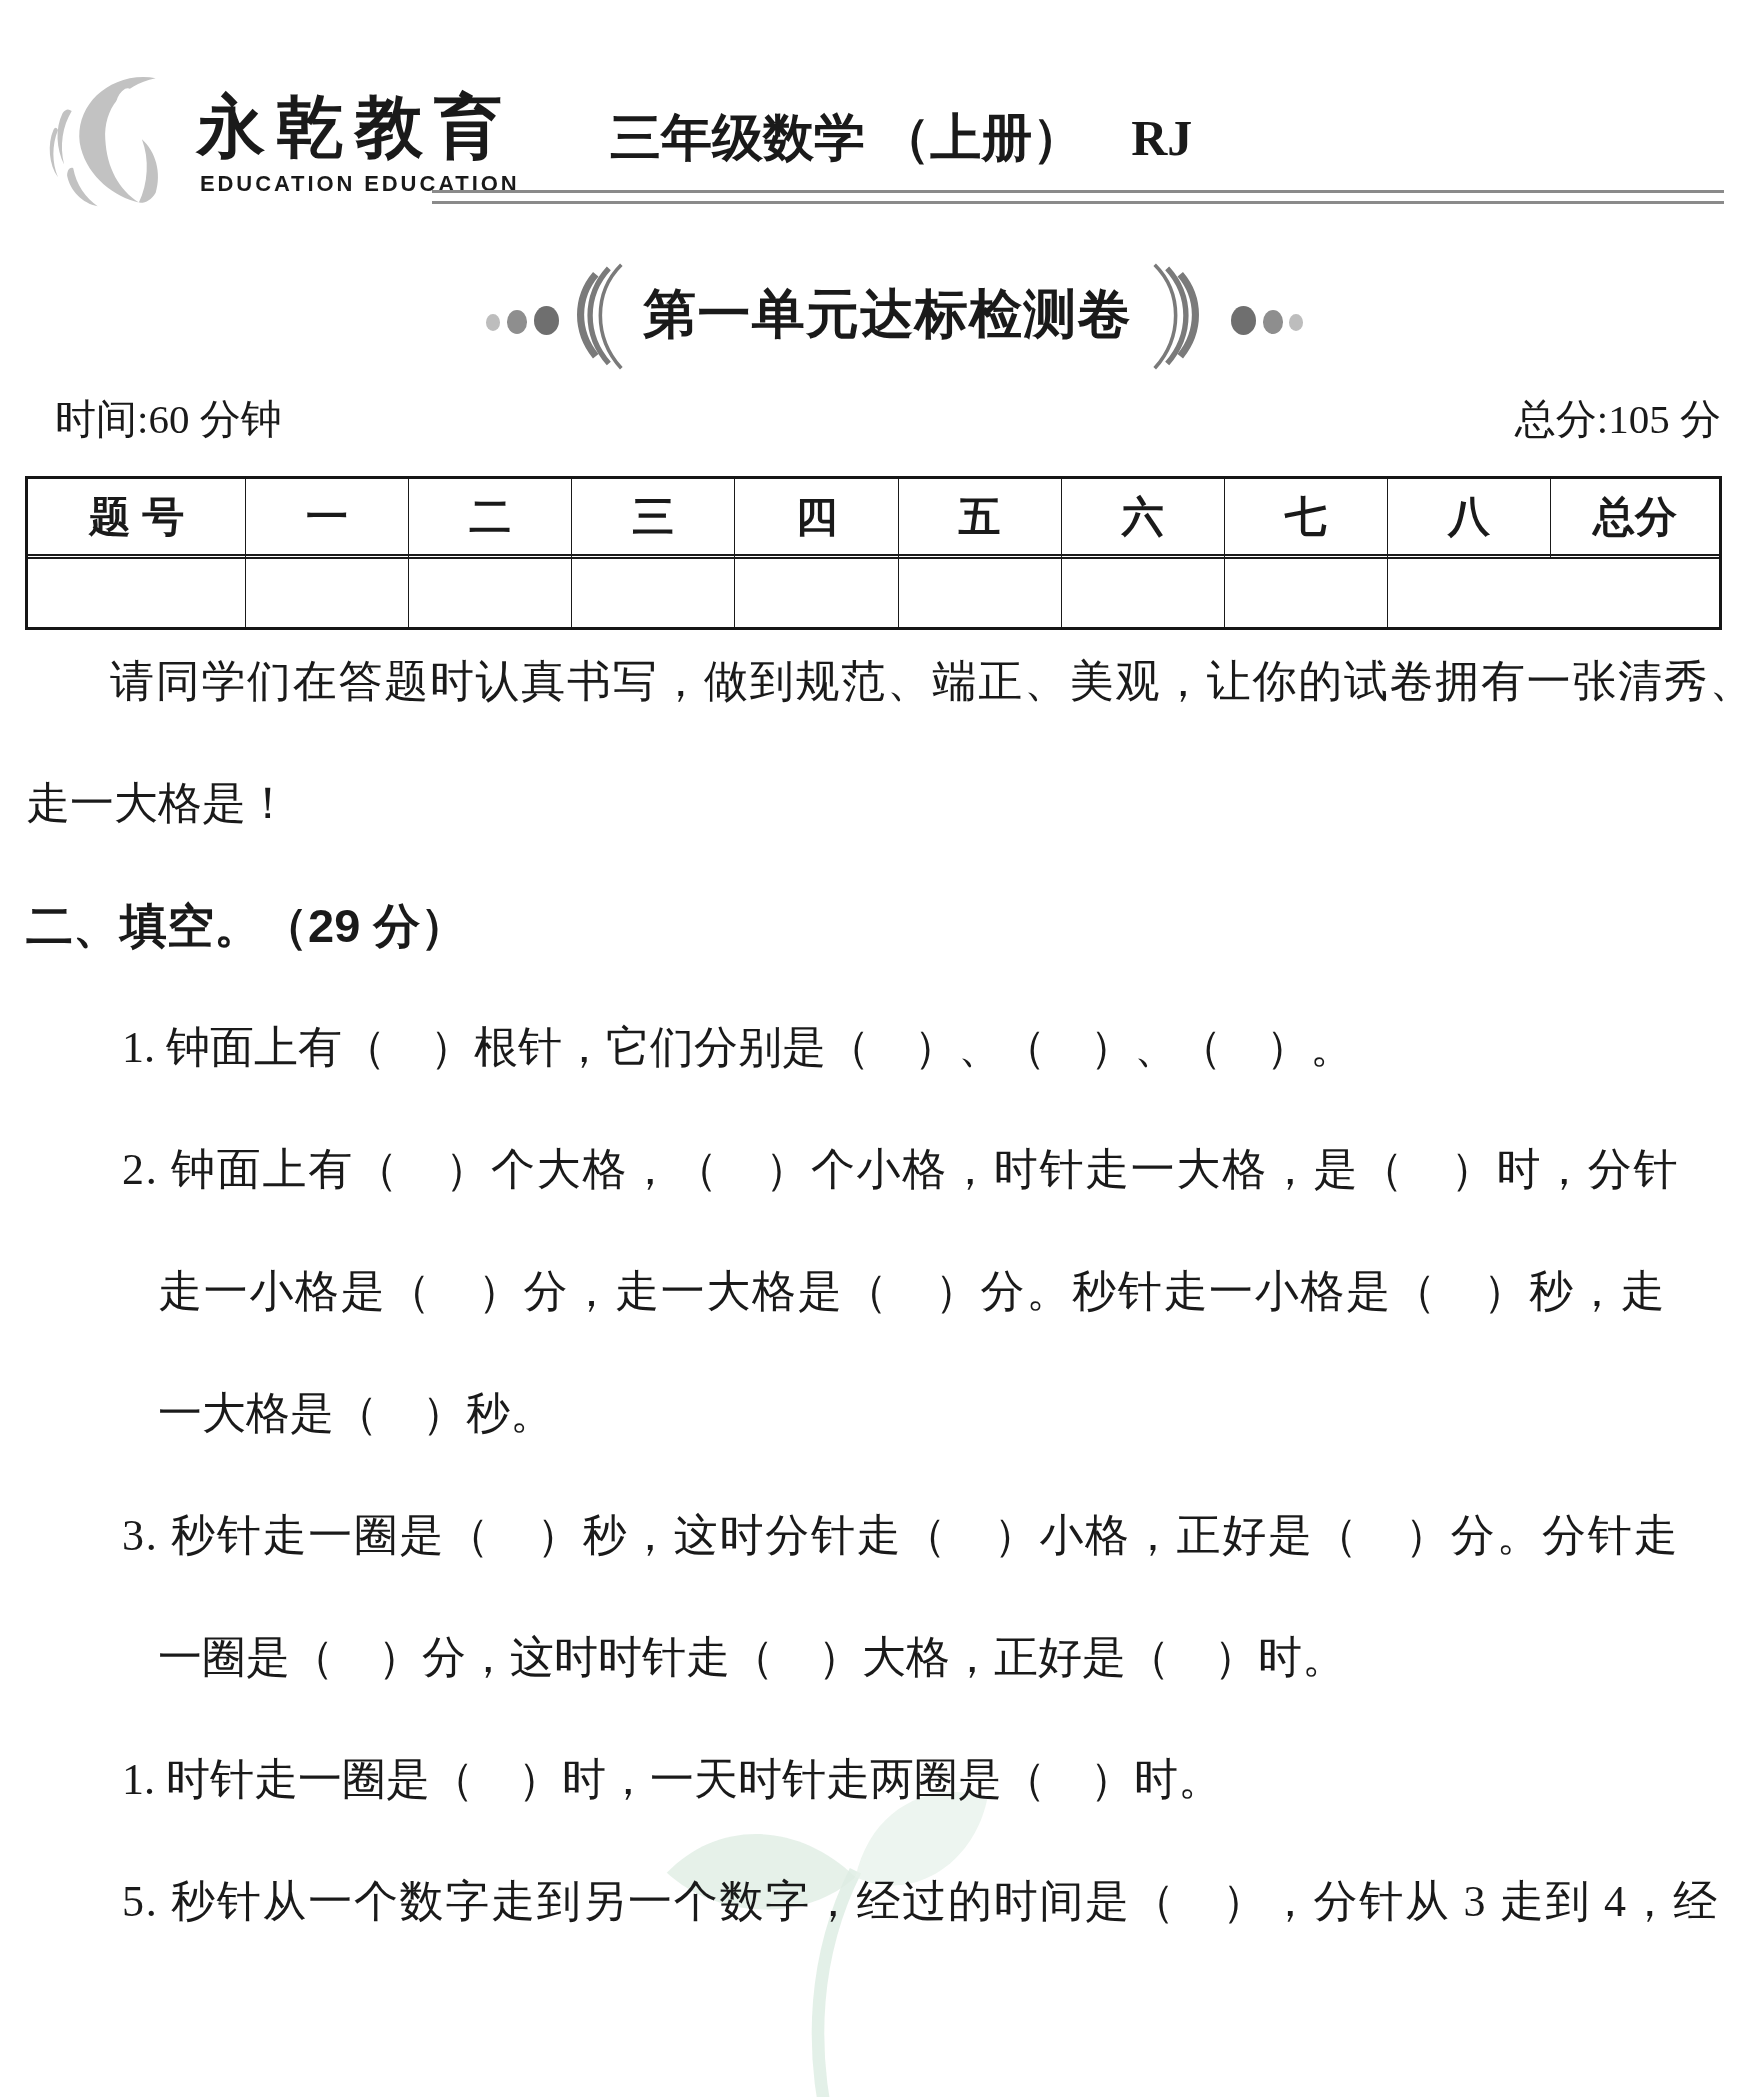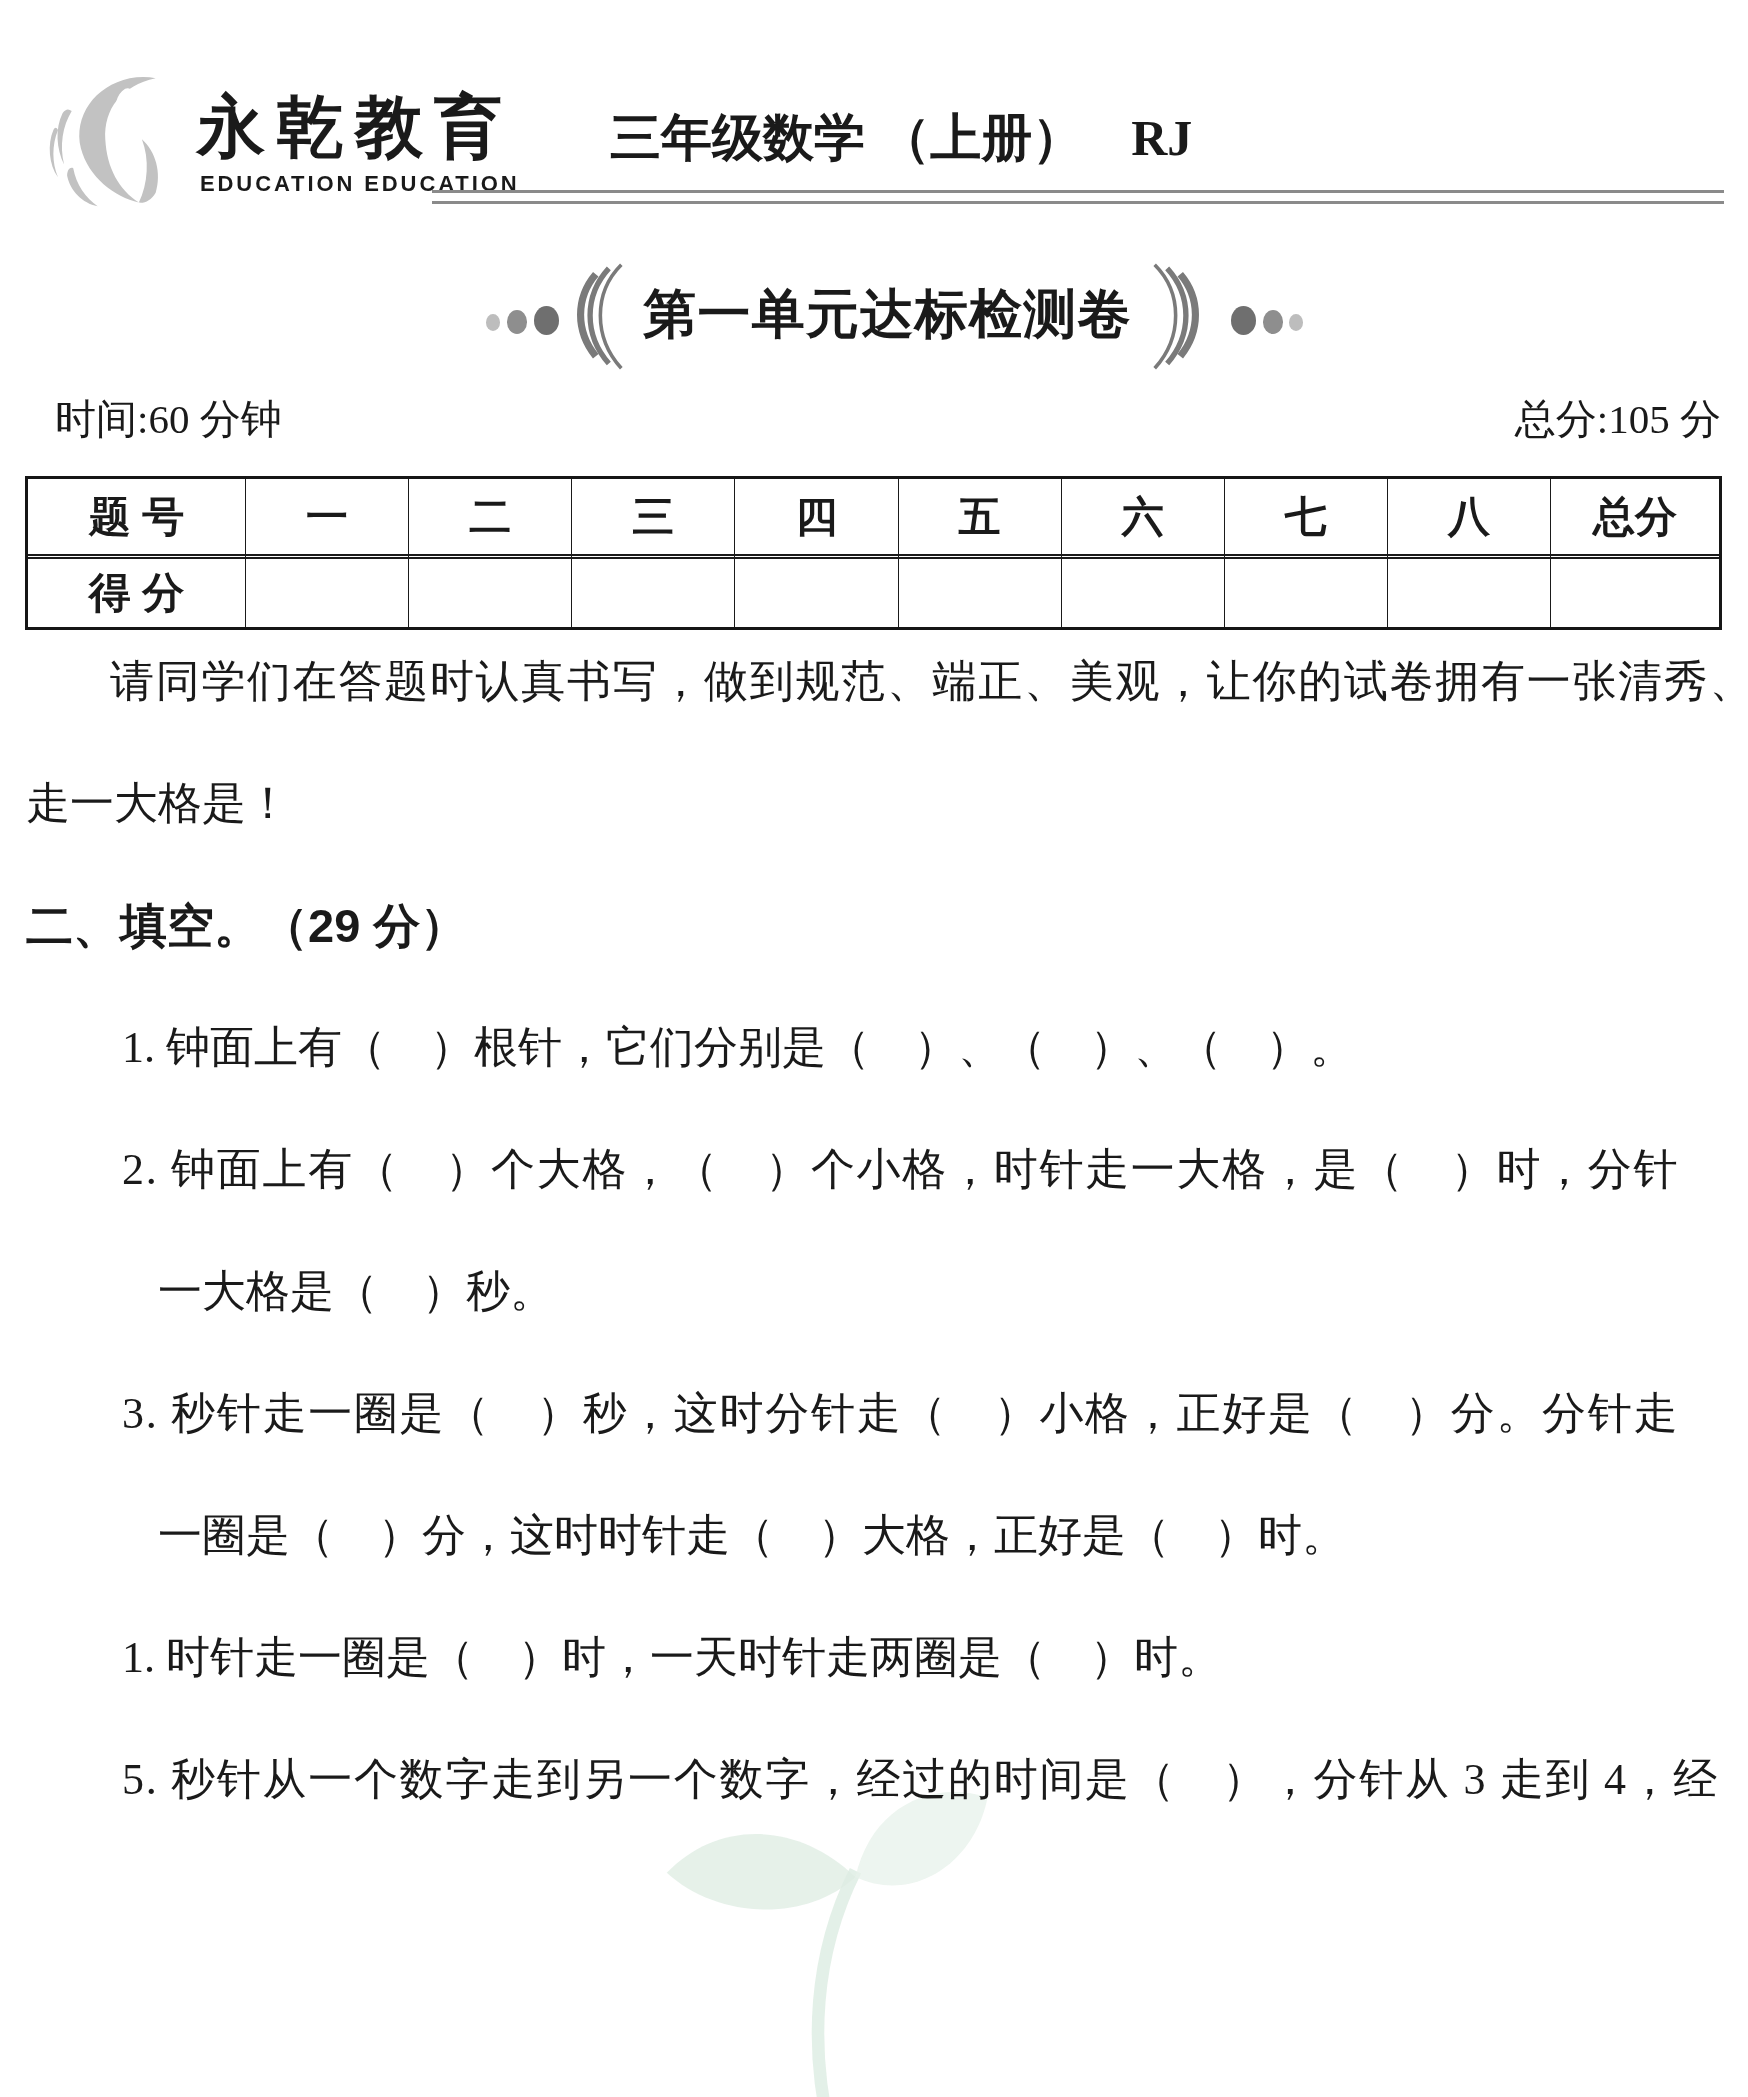--- a/index.html
+++ b/index.html
@@ -100,38 +100,38 @@
         <div class="cell hd">题 号</div>
         <div class="cell hd">一</div>
         <div class="cell hd">二</div>
         <div class="cell hd">三</div>
         <div class="cell hd">四</div>
         <div class="cell hd">五</div>
         <div class="cell hd">六</div>
         <div class="cell hd">七</div>
         <div class="cell hd">八</div>
         <div class="cell hd last">总分</div>
-        <div class="cell">得 分</div>
         <div class="cell"></div>
         <div class="cell"></div>
         <div class="cell"></div>
         <div class="cell"></div>
         <div class="cell"></div>
         <div class="cell"></div>
         <div class="cell"></div>
         <div class="cell"></div>
         <div class="cell last"></div>
       </div>
 
     <div class="body-lines" id="body-lines">
         <div class="line l-para-first fill">请同学们在答题时认真书写，做到规范、端正、美观，让你的试卷拥有一张清秀、</div>
         <div class="line l-para">走一大格是！</div>
         <div class="line l-heading">二、填空。（29 分）</div>
         <div class="line l-question">1. 钟面上有（　）根针，它们分别是（　）、（　）、（　）。</div>
         <div class="line l-question fill">2. 钟面上有（　）个大格，（　）个小格，时针走一大格，是（　）时，分针</div>
+        <div class="line l-continuation fill">走一小格是（　）分，走一大格是（　）分。秒针走一小格是（　）秒，走</div>
         <div class="line l-continuation">一大格是（　）秒。</div>
         <div class="line l-question fill">3. 秒针走一圈是（　）秒，这时分针走（　）小格，正好是（　）分。分针走</div>
         <div class="line l-continuation">一圈是（　）分，这时时针走（　）大格，正好是（　）时。</div>
         <div class="line l-question">1. 时针走一圈是（　）时，一天时针走两圈是（　）时。</div>
         <div class="line l-question fill">5. 秒针从一个数字走到另一个数字，经过的时间是（　），分针从 3 走到 4，经</div>
       </div>
 
   </div>
 </div>
 

